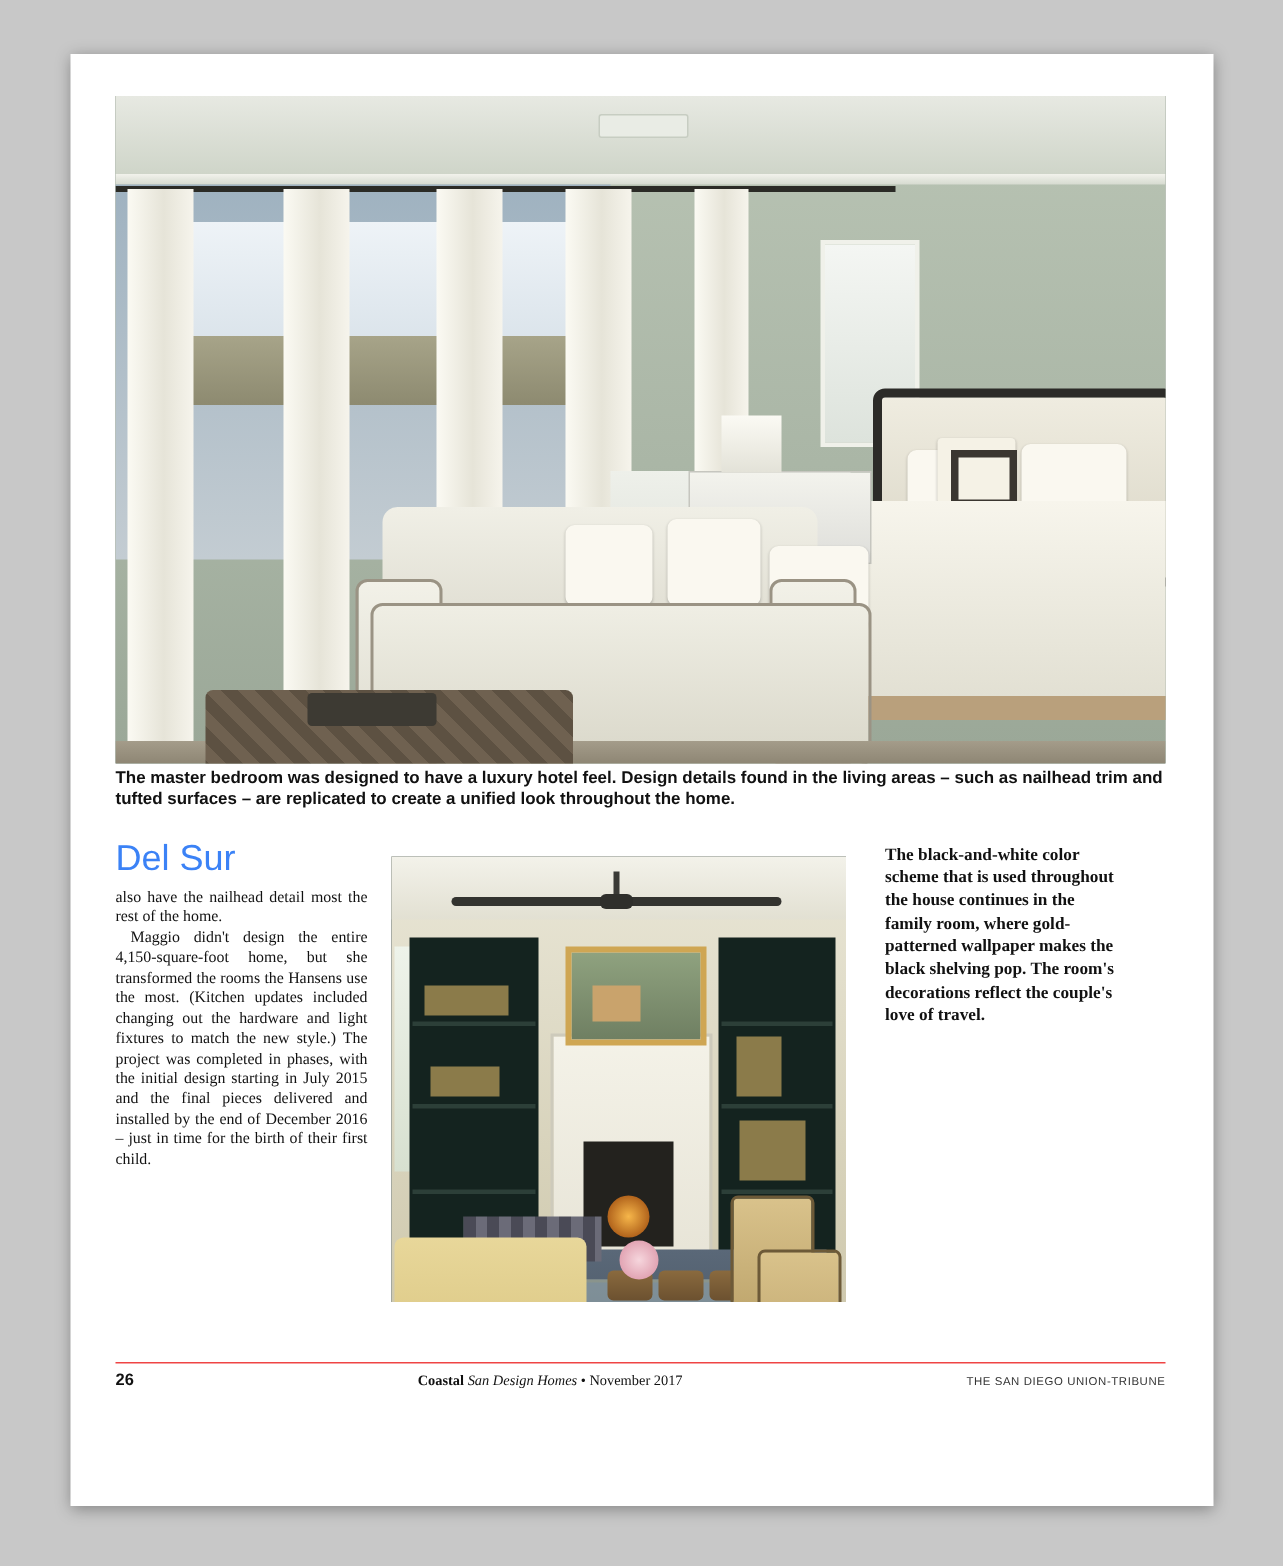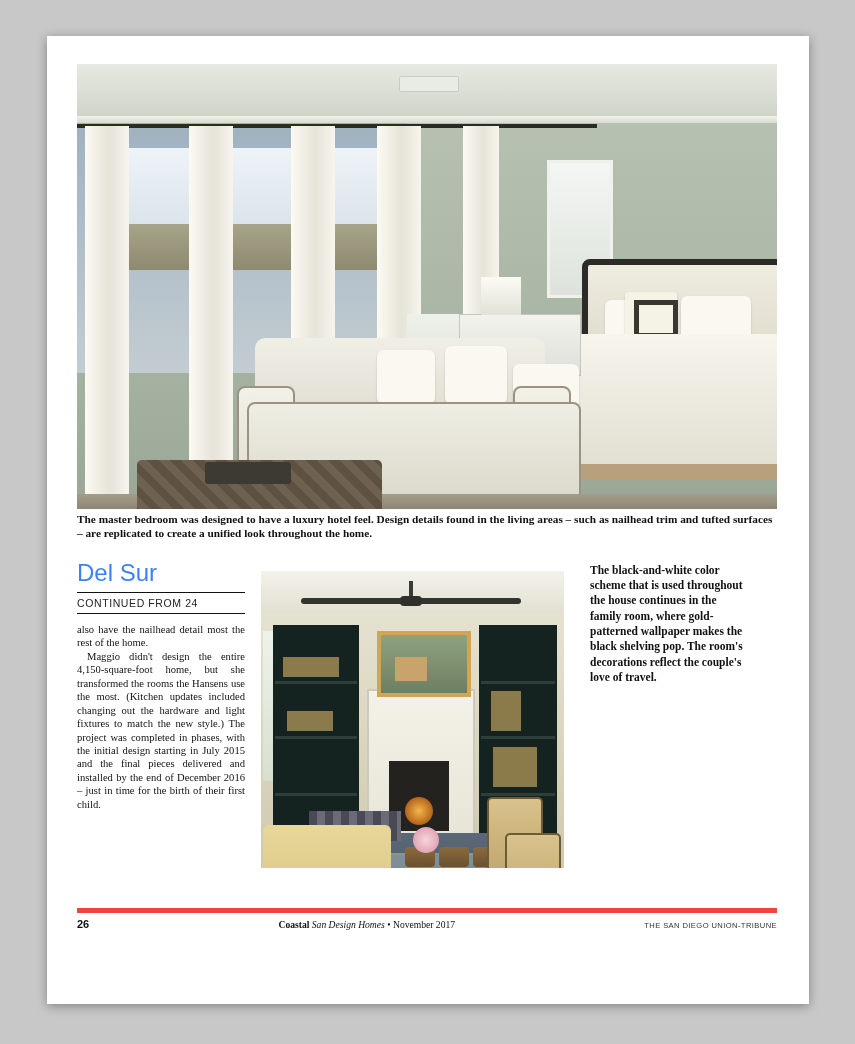--- a/index.html
+++ b/index.html
@@ -40,21 +40,21 @@
   .hero-credit {
     text-align: right;
     font-family: "Liberation Sans", sans-serif;
     font-size: 8px;
     letter-spacing: 0.5px;
     color: #111;
     margin-top: 2px;
   }
   .hero-caption {
     margin-top: 3px;
-    font-family: Liberation Serif, serif;
+    font-family: Liberation Sans, sans-serif;
     font-weight: bold;
     font-size: 11.3px;
     line-height: 1.28;
     color: #111;
     width: 700px;
   }
 
   
   .cols {
     position: relative;
@@ -127,21 +127,21 @@
     line-height: 1.33;
     color: #111;
   }
 
   
   .footer {
     position: absolute;
     left: 30px;
     top: 872px;
     width: 700px;
-    border-top: 5px solid #ef4444;
+    border-top: 1px solid #ef4444;
     padding-top: 5px;
     display: flex;
     align-items: baseline;
     justify-content: space-between;
   }
   .folio {
     font-family: "Liberation Sans", sans-serif;
     font-weight: bold;
     font-size: 11px;
     color: #111;
@@ -359,21 +359,20 @@
       <div class="bd-floor"></div>
       <div class="bd-ottoman"></div>
       <div class="bd-tray"></div>
     </div>
     <div class="hero-caption">The master bedroom was designed to have a luxury hotel feel. Design details found in the living areas – such as nailhead trim and tufted surfaces – are replicated to create a unified look throughout the home.</div>
 
     <div class="cols">
 
       <div class="col-left">
         <h1 class="headline">Del Sur</h1>
-        <div class="contline">CONTINUED FROM 24</div>
         <div class="body-text">
           <p>also have the nailhead detail most the rest of the home.</p>
           <p>Maggio didn't design the entire 4,150-square-foot home, but she transformed the rooms the Hansens use the most. (Kitchen updates included changing out the hardware and light fixtures to match the new style.) The project was completed in phases, with the initial design starting in July 2015 and the final pieces delivered and installed by the end of December 2016 – just in time for the birth of their first child.</p>
         </div>
       </div>
 
       <div class="col-mid">
         <div class="fr-wall"></div>
         <div class="fr-ceiling"></div>
         <div class="fr-window"></div>

